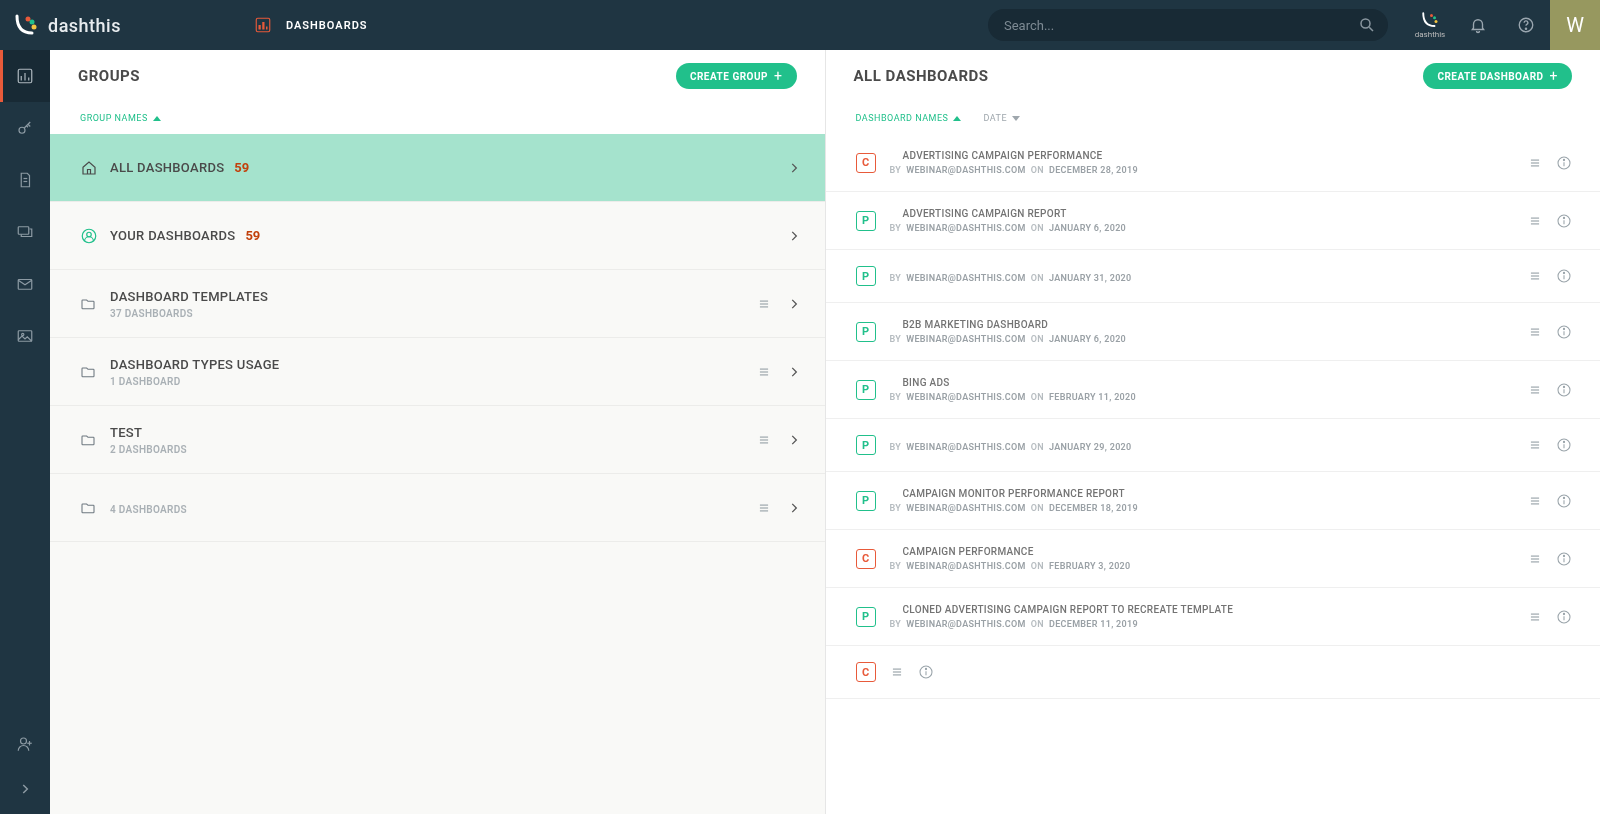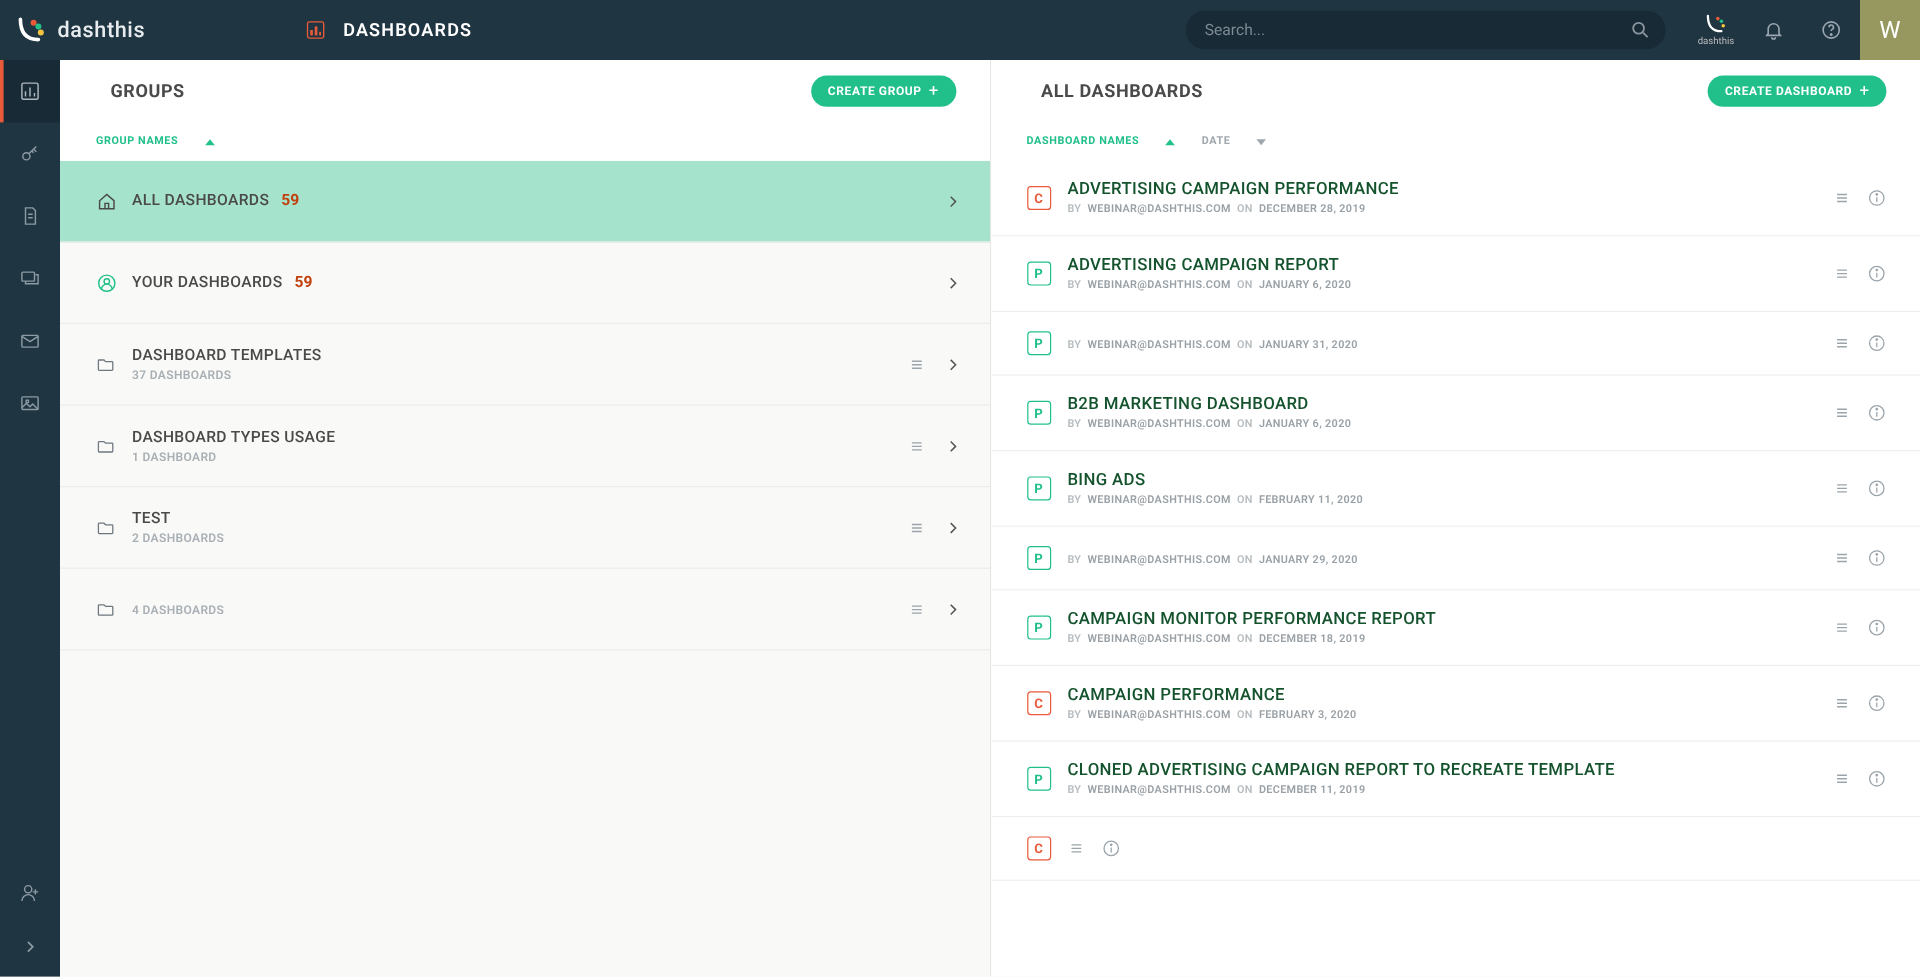--- a/index.html
+++ b/index.html
@@ -3,49 +3,49 @@
 <meta charset="utf-8">
 <style>
 * { margin: 0; padding: 0; box-sizing: border-box; font-family: -apple-system, BlinkMacSystemFont, "Segoe UI", Roboto, Arial, sans-serif; }
 body { background: #f7f7f7; overflow: hidden; }
 
 .topbar { height: 50px; background: #1f3542; display: flex; align-items: center; color: #fff; justify-content: space-between; }
 .logo { display: flex; align-items: center; padding: 0 18px 0 14px; gap: 10px; }
 .logo-mark { display: flex; }
 .logo-text { font-size: 18px; font-weight: 500; letter-spacing: 0.5px; color: #e8ecef; }
 .page-title-wrap { display: flex; align-items: center; gap: 14px; margin-left: 115px; }
-.page-title { font-size: 15px; font-weight: 600; letter-spacing: 1px; }
+.page-title { font-size: 11px; font-weight: 600; letter-spacing: 1px; }
 .top-spacer { flex: 1; }
 .search-wrap { position: relative; width: 400px; margin-right: 18px; }
 .search-input { width: 100%; height: 32px; background: #182a35; border: none; border-radius: 16px; padding: 0 40px 0 16px; color: #ccc; font-size: 13px; outline: none; }
 .search-input::placeholder { color: #7d8a93; }
 .search-icon-pos { position: absolute; right: 12px; top: 7px; color: #8a97a0; }
 .top-right { display: flex; align-items: center; height: 100%; }
 .top-item { width: 48px; height: 50px; display: flex; align-items: center; justify-content: center; color: #9aa6af; cursor: pointer; }
 .brand-mini { flex-direction: column; gap: 1px; font-size: 8px; color: #bbb; }
 .avatar-box { width: 50px; height: 50px; background: #97985f; display: flex; align-items: center; justify-content: center; font-size: 20px; font-weight: 400; color: #fff; }
 
 .layout { display: flex; height: calc(100vh - 50px); }
 
 .sidenav { width: 50px; background: #1f3542; display: flex; flex-direction: column; align-items: center; color: #8c9aa3; position: relative; }
 .sidenav-item { width: 50px; height: 52px; display: flex; align-items: center; justify-content: center; cursor: pointer; position: relative; }
 .sidenav-item.active { background: #182a35; }
 .sidenav-item.active::before { content:''; position:absolute; left:0; top:0; bottom:0; width:3px; background:#e85a3a; }
 .sidenav-bottom { margin-top: auto; width:100%; display:flex; flex-direction:column; align-items:center; padding-bottom: 6px; }
 
 .panel { flex: 1; background: #fff; display: flex; flex-direction: column; border-right: 1px solid #e6e6e6; min-width: 0; }
 .panel:last-child { border-right: none; }
-.panel-header { height: 52px; display: flex; align-items: center; padding: 0 28px 0 42px; }
+.panel-header { height: 52px; display: flex; align-items: center; padding: 0 28px 0 28px; }
 .panel-title { font-size: 15px; font-weight: 700; color: #4a4a4a; letter-spacing: 0.5px; }
 .hdr-spacer { flex: 1; }
 .btn-create { background: #21c08b; color: #fff; border: none; height: 26px; padding: 0 14px; border-radius: 13px; font-size: 10px; font-weight: 700; letter-spacing: 0.5px; display: flex; align-items: center; gap: 6px; cursor: pointer; }
 .btn-create .plus { font-size: 14px; font-weight: 400; }
 
 .sort-bar { height: 32px; display: flex; align-items: center; gap: 22px; padding: 0 30px; }
-.sort-item { font-size: 9px; font-weight: 700; color: #9fa7ad; letter-spacing: 0.5px; display: flex; align-items: center; gap: 22px; cursor: pointer; }
+.sort-item { font-size: 9px; font-weight: 400; color: #9fa7ad; letter-spacing: 0.5px; display: flex; align-items: center; gap: 5px; cursor: pointer; }
 .sort-item.active { color: #21c08b; }
 .caret-up { width: 0; height: 0; border-left: 4px solid transparent; border-right: 4px solid transparent; border-bottom: 5px solid currentColor; }
 .caret-down { width: 0; height: 0; border-left: 4px solid transparent; border-right: 4px solid transparent; border-top: 5px solid currentColor; }
 
 .group-list { flex: 1; overflow-y: auto; background: #f9f9f7; }
 .group-row { display: flex; align-items: center; padding: 0 24px 0 30px; min-height: 68px; border-bottom: 1px solid #ececea; cursor: pointer; }
 .group-row.selected { background: #a5e3cd; }
 .g-icon { width: 30px; color: #6e7880; display:flex; align-items:center; }
 .group-row.selected .g-icon { color: #4a4a4a; }
 .group-row.you .g-icon { color: #21c08b; }
@@ -56,21 +56,21 @@
 .g-sub { font-size: 10px; font-weight: 600; color: #a9b0b5; letter-spacing: 0.3px; margin-top: 4px; }
 .g-actions { display: flex; align-items: center; gap: 16px; color: #9aa4aa; }
 .g-actions .chev { color: #555; }
 
 .dash-list { flex: 1; overflow-y: auto; }
 .dash-row { display: flex; align-items: center; padding: 16px 28px 16px 30px; border-bottom: 1px solid #efefef; cursor: pointer; }
 .d-badge { width: 20px; height: 20px; border-radius: 3px; display:flex; align-items:center; justify-content:center; font-size: 11px; font-weight: 700; margin-right: 14px; flex-shrink:0; }
 .d-badge.C { border: 1.5px solid #e85a3a; color: #e85a3a; }
 .d-badge.P { border: 1.5px solid #21c08b; color: #21c08b; }
 .d-body { flex: 1; min-width: 0; }
-.d-title { font-size: 14px; font-weight: 500; color: #14532d; letter-spacing: 0.3px; }
+.d-title { font-size: 10px; font-weight: 500; color: #737373; letter-spacing: 0.3px; margin-left: 13px; }
 .d-meta { font-size: 9px; font-weight: 600; color: #b6bcc0; letter-spacing: 0.3px; margin-top: 4px; }
 .d-meta .val { color: #9aa1a6; }
 .d-actions { display: flex; align-items: center; gap: 14px; color: #9aa4aa; }
 
 svg { display: block; }
 .icon18 { width: 18px; height: 18px; }
 .icon16 { width: 16px; height: 16px; }
 .icon14 { width: 14px; height: 14px; }
 </style>
 </head>

